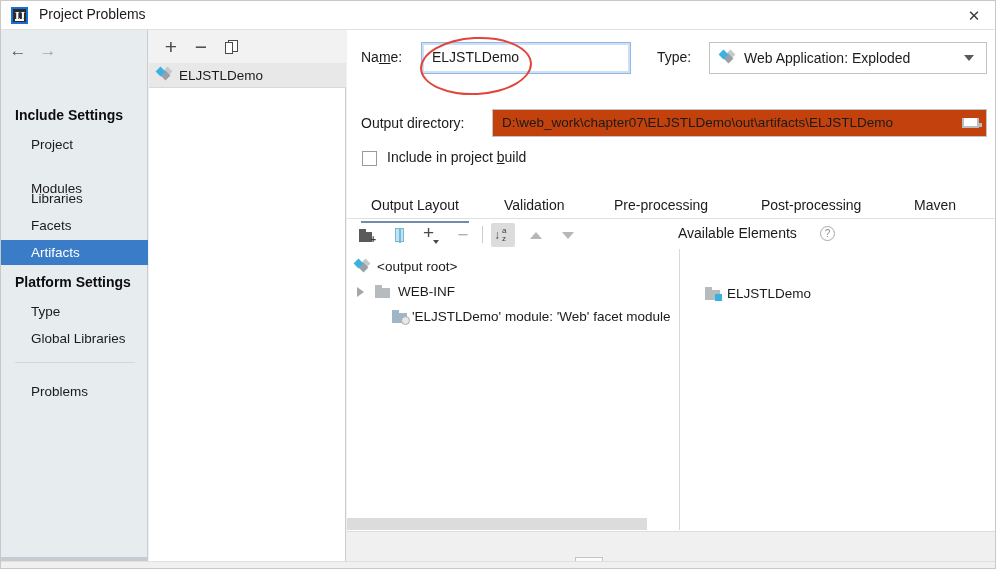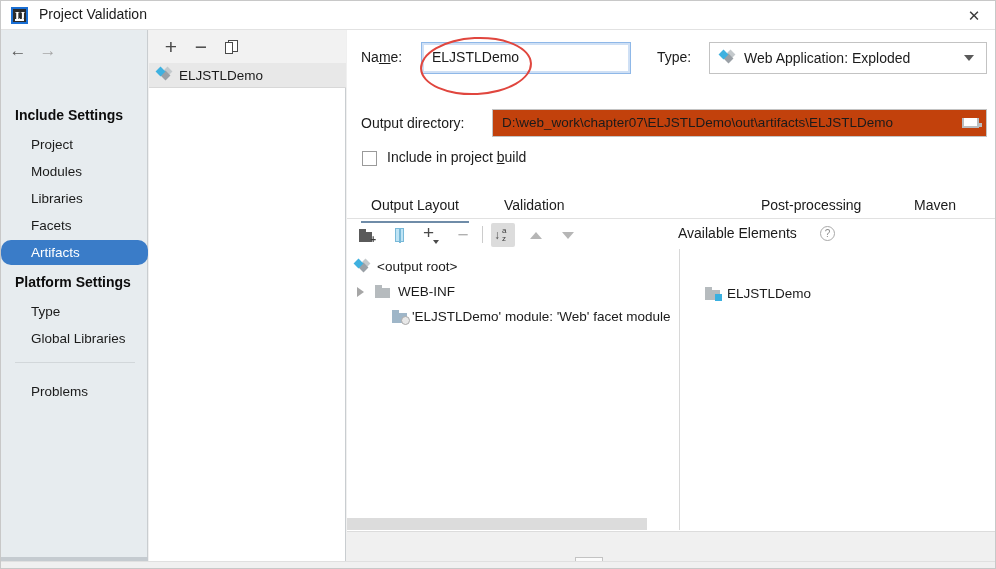--- a/index.html
+++ b/index.html
@@ -80,21 +80,20 @@
     position: absolute; left: 0;
     width: 147px; height: 25px;
     padding-left: 30px;
     display: flex; align-items: center;
     font-size: 13.5px; color: #1b1b1b;
     white-space: nowrap;
   }
   .side-item.selected {
     background: #3a7cc8;
     color: #ffffff;
-    border-radius: 10px;
   }
   .side-divider {
     position: absolute; left: 14px; top: 332px;
     width: 120px; height: 1px; background: #d2d7da;
   }
   .side-scroll {
     position: absolute; left: 0; bottom: 0;
     width: 147px; height: 13px;
     background: #c5cbd0;
   }
@@ -449,35 +448,35 @@
 </head>
 <body>
 
 <div id="app">
 
   <div class="titlebar">
     <div class="title-icon">
       <span class="glyph">IJ</span>
         <span class="bar"></span>
     </div>
-    <div class="title-text">Project Validation</div>
+    <div class="title-text">Project Problems</div>
     <div class="close-btn">✕</div>
   </div>
 
   <div class="sidebar">
     <div class="nav-arrows">
       <div class="nav-arrow back">←</div>
       <div class="nav-arrow fwd">→</div>
     </div>
 
     <div class="side-group" style="top:77px">Include Settings</div>
     <div class="side-group" style="top:244px">Platform Settings</div>
 
     <div class="side-item" style="top:102px">Project</div>
-    <div class="side-item" style="top:129px">Modules</div>
+    <div class="side-item" style="top:146px">Modules</div>
     <div class="side-item" style="top:156px">Libraries</div>
     <div class="side-item" style="top:183px">Facets</div>
     <div class="side-item selected" style="top:210px">Artifacts</div>
     <div class="side-item" style="top:269px">Type</div>
     <div class="side-item" style="top:296px">Global Libraries</div>
     <div class="side-divider"></div>
     <div class="side-item" style="top:349px">Problems</div>
 
     <div class="side-scroll"></div>
   </div>
@@ -533,20 +532,21 @@
     </div>
 
     <div class="cb" style="left:15px; top:121px"></div>
     <div class="cb-label" style="left:40px; top:119px">
       <span>Include in project </span><u>b</u><span>uild</span>
     </div>
 
     <div class="tabs">
       <div class="tab active" style="left:0px">Output Layout</div>
       <div class="tab" style="left:133px">Validation</div>
+      <div class="tab" style="left:243px">Pre-processing</div>
       <div class="tab" style="left:390px">Post-processing</div>
       <div class="tab" style="left:543px">Maven</div>
     </div>
     <div class="tabs-underline"></div>
 
     <div class="layout-toolbar">
       <div class="lt-btn" style="left:8px">
         <span class="icon-folder-plus">
           <span class="tab2"></span>
             <span class="body2"></span>

